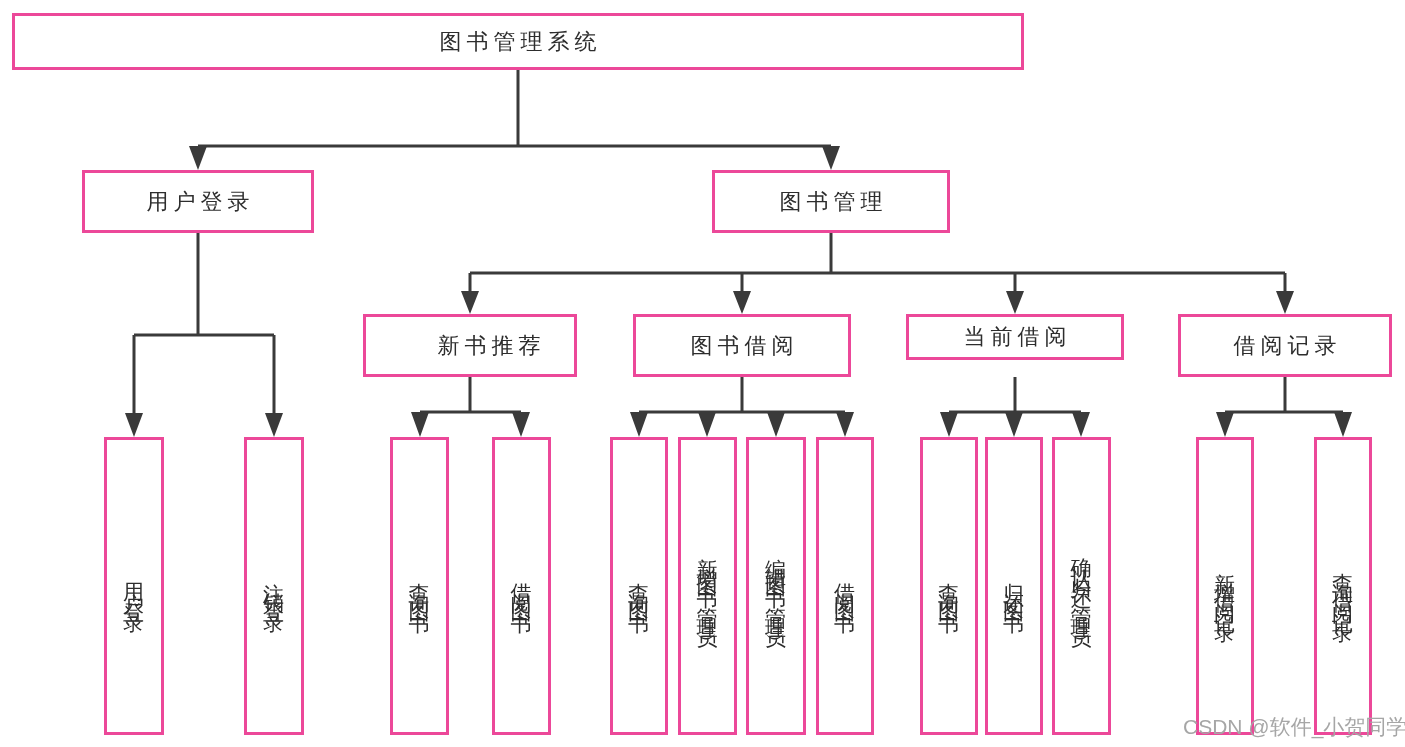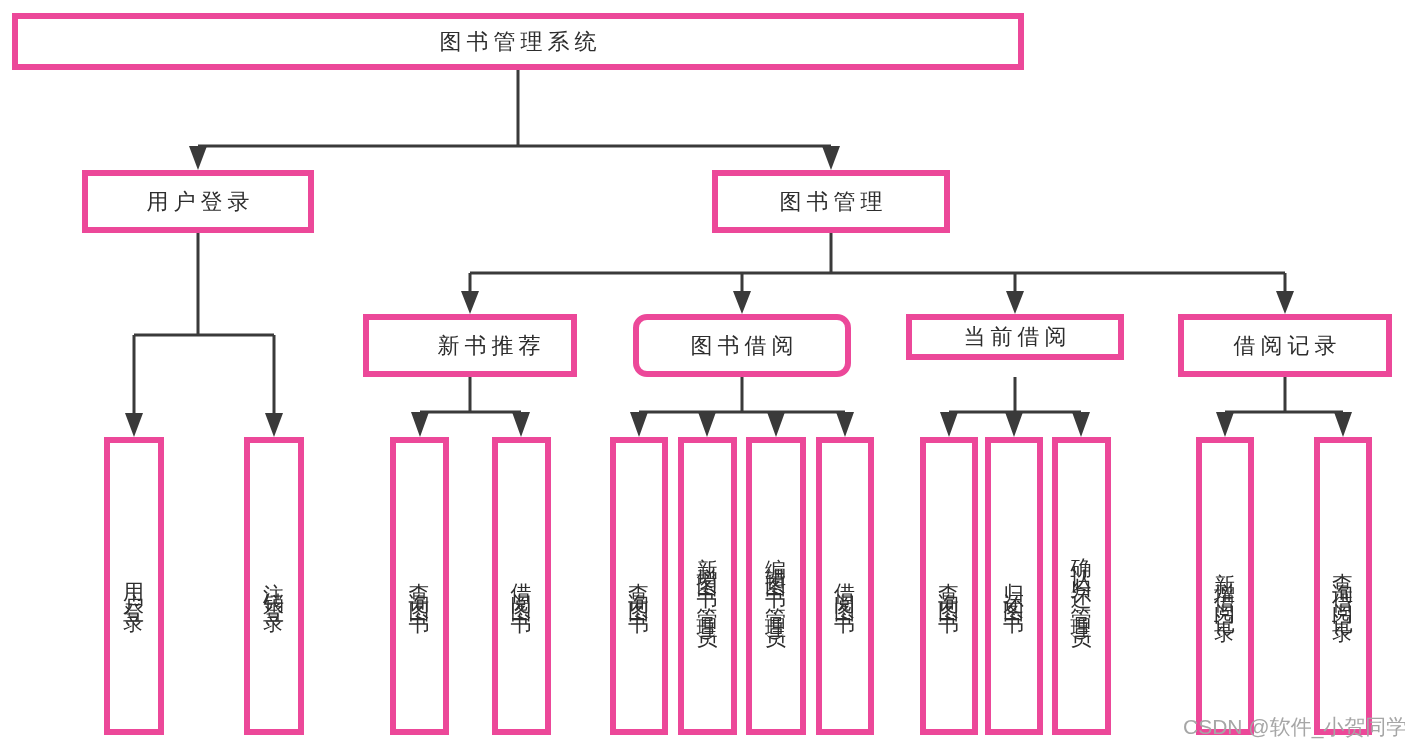--- a/index.html
+++ b/index.html
@@ -17,21 +17,21 @@
   }
   #connector-layer {
     position: absolute;
     left: 0;
     top: 0;
     z-index: 0;
   }
   .node {
     position: absolute;
     box-sizing: border-box;
-    border: 6px solid #ec4899;
+    border: 3px solid #ec4899;
     background: #ffffff;
     color: #2d2d2d;
     display: flex;
     align-items: center;
     justify-content: center;
     z-index: 1;
   }
   .hbox {
     font-size: 22px;
     letter-spacing: 5px;
@@ -45,21 +45,21 @@
     letter-spacing: 10px;
     line-height: 1;
   }
   
   #n-root            { left: 12px;   top: 13px;  width: 1012px; height: 57px; }
   
   #n-user-login      { left: 82px;   top: 170px; width: 232px;  height: 63px; }
   #n-book-mgmt       { left: 712px;  top: 170px; width: 238px;  height: 63px; }
   
   #n-new-book-rec    { left: 363px;  top: 314px; width: 214px;  height: 63px; padding-left: 38px; }
-  #n-book-borrow     { left: 633px;  top: 314px; width: 218px;  height: 63px; border-radius: 14px; }
+  #n-book-borrow     { left: 633px;  top: 314px; width: 218px;  height: 63px; }
   #n-current-borrow  { left: 906px;  top: 314px; width: 218px;  height: 46px; }
   #n-borrow-record   { left: 1178px; top: 314px; width: 214px;  height: 63px; }
   
   .vbox { top: 437px; width: 60px; height: 298px; }
   #n-leaf-0  { left: 104px;  width: 60px; }
   #n-leaf-1  { left: 244px;  width: 60px; }
   #n-leaf-2  { left: 390px;  width: 59px; }
   #n-leaf-3  { left: 492px;  width: 59px; }
   #n-leaf-4  { left: 610px;  width: 58px; }
   #n-leaf-5  { left: 678px;  width: 59px; }

